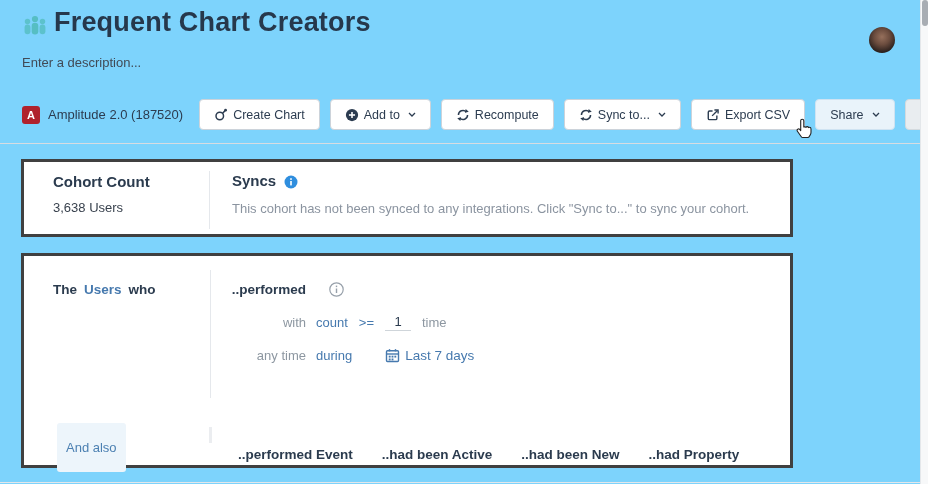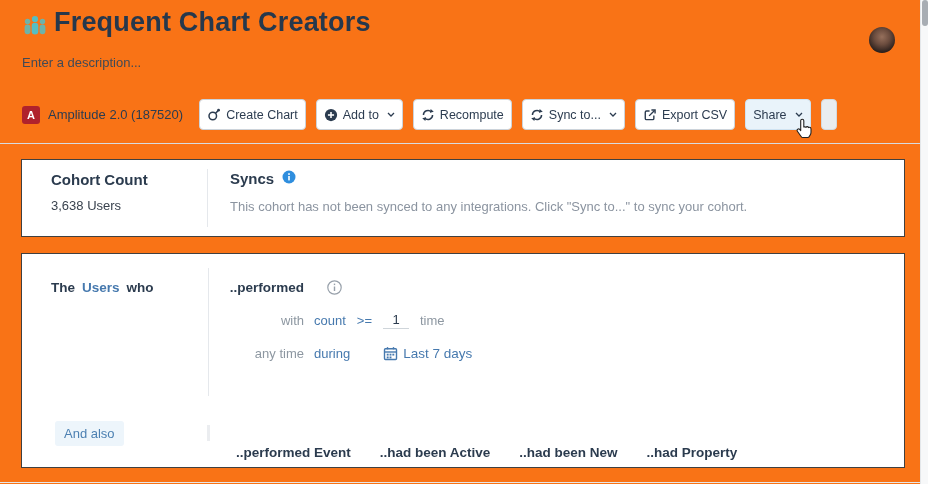--- a/index.html
+++ b/index.html
@@ -1,50 +1,50 @@
 <!DOCTYPE html>
 <html><head>
 <meta charset="utf-8">
 <style>
   * { margin:0; padding:0; box-sizing:border-box; }
   html,body { background:#fff; }
   body { font-family:"Liberation Sans", sans-serif; }
-  .page { position:relative; width:928px; height:484px; background:#f97316; overflow:hidden; }
+  .page { position:relative; width:928px; height:484px; background:#7dd3fc; overflow:hidden; }
 
   
   .app-icon { position:absolute; left:22px; top:13px; width:26px; height:27px; }
   .page-title { position:absolute; left:54px; top:7px; font-size:27px; font-weight:700; color:#26384c; letter-spacing:.2px; }
   .avatar { position:absolute; left:869px; top:27px; width:26px; height:26px; border-radius:50%;
             background:radial-gradient(circle at 50% 38%, #96705c 0%, #6b4c3e 38%, #241c1a 78%); }
   .description { position:absolute; left:22px; top:55px; font-size:13px; color:#414a56; }
 
   
   .toolbar { position:absolute; left:22px; top:99px; height:31px; display:flex; align-items:center; }
   .app-badge { width:18px; height:18px; border-radius:3px; background:#b0222c; color:#fff; font-size:11px; font-weight:700;
                display:flex; align-items:center; justify-content:center; margin-right:8px; }
   .app-name { font-size:13px; color:#2c3c50; margin-right:10px; white-space:nowrap; }
-  .btn { height:31px; display:inline-flex; align-items:center; gap:5px; padding:0 7px; margin-left:10px;
+  .btn { height:31px; display:inline-flex; align-items:center; gap:5px; padding:0 14px; margin-left:10px;
          background:#fff; border:1px solid #ccd3da; border-radius:4px; color:#2c3c50; font-size:12.5px; white-space:nowrap; cursor:pointer; }
   .btn svg { flex:none; }
   .btn .chev { margin-left:3px; }
   .btn-share { background:#e9f3fa; border-color:#cfe3f2; }
   .btn-save { background:#e9edf0; border-color:#d4dade; color:#a0acb7; }
 
   .divider { position:absolute; left:0; top:143px; width:920px; height:1px; background:#d8dce1; }
   .page-bottom-line { position:absolute; left:0; top:482px; width:920px; height:1px; background:#e4e7ea; }
 
   
-  .card { position:absolute; left:21px; width:884px; background:#fff; border:1px solid #404040; }
+  .card { position:absolute; left:21px; width:772px; background:#fff; border:3px solid #404040; }
   .card-summary { top:159px; height:78px; }
   .card-definition { top:253px; height:215px; }
 
   .cc-label { position:absolute; left:29px; top:11px; font-size:15px; font-weight:600; color:#2b3b4e; }
   .cc-value { position:absolute; left:29px; top:38px; font-size:13px; color:#39424e; }
   .vdiv-1 { position:absolute; left:185px; top:9px; width:1px; height:58px; background:#e5e8ec; }
-  .syncs-head { position:absolute; left:208px; top:10px; display:flex; align-items:flex-start; gap:8px; }
+  .syncs-head { position:absolute; left:208px; top:10px; display:flex; align-items:flex-end; gap:8px; }
   .syncs-label { font-size:15px; font-weight:600; color:#2b3b4e; }
   .syncs-msg { position:absolute; left:208px; top:39px; font-size:13px; color:#8b94a0; }
 
   
   .who-row { position:absolute; left:29px; top:26px; display:flex; align-items:center; gap:7px; font-size:13.5px; }
   .w-bold { font-weight:700; color:#2b3b4e; }
   .link { color:#4679ae; cursor:pointer; }
   .link-b { color:#4679ae; font-weight:600; cursor:pointer; }
   .vdiv-2 { position:absolute; left:186px; top:14px; width:1px; height:128px; background:#e5e8ec; }
 
@@ -54,21 +54,21 @@
   .lbl-bold { font-weight:700; color:#2b3b4e; font-size:13.5px; }
   .lbl-gray { color:#8d97a1; }
   .gray { color:#8d97a1; }
   .event-link { display:inline-flex; align-items:center; gap:6px; }
   .info-gap { margin-left:13px; display:inline-flex; }
   .count-input { display:inline-block; min-width:26px; text-align:center; color:#2b3b4e;
                  border-bottom:1px solid #cfd5da; padding:0 2px 1px 2px; cursor:text; }
   .gap8 > * { margin-right:11px; } .gap8 > *:last-child { margin-right:0; }
 
   .and-also { position:absolute; left:33px; top:167px; font-size:13px; color:#4c80b2; background:#edf5fb;
-              padding:5px 9px; border-radius:3px; cursor:pointer; }
+              padding:17px 9px; border-radius:3px; cursor:pointer; }
   .mini-vdiv { position:absolute; left:185px; top:171px; width:3px; height:16px; background:#ebedf0; }
   .options-row { position:absolute; left:214px; top:171px; display:flex; gap:29px; font-size:13.5px; font-weight:700; color:#2b3b4e;margin-top:20px; }
   .options-row span { cursor:pointer; white-space:nowrap; }
 
   
   .scrollbar { position:absolute; right:0; top:0; width:8px; height:484px; background:#f7f8f9; border-left:1px solid #e4e7ea; }
   .scroll-thumb { position:absolute; left:1px; top:0; width:6px; height:26px; border-radius:3px; background:#a8adb3; }
 
   .cursor { position:absolute; left:792px; top:117px; z-index:10; pointer-events:none; }
 </style>

